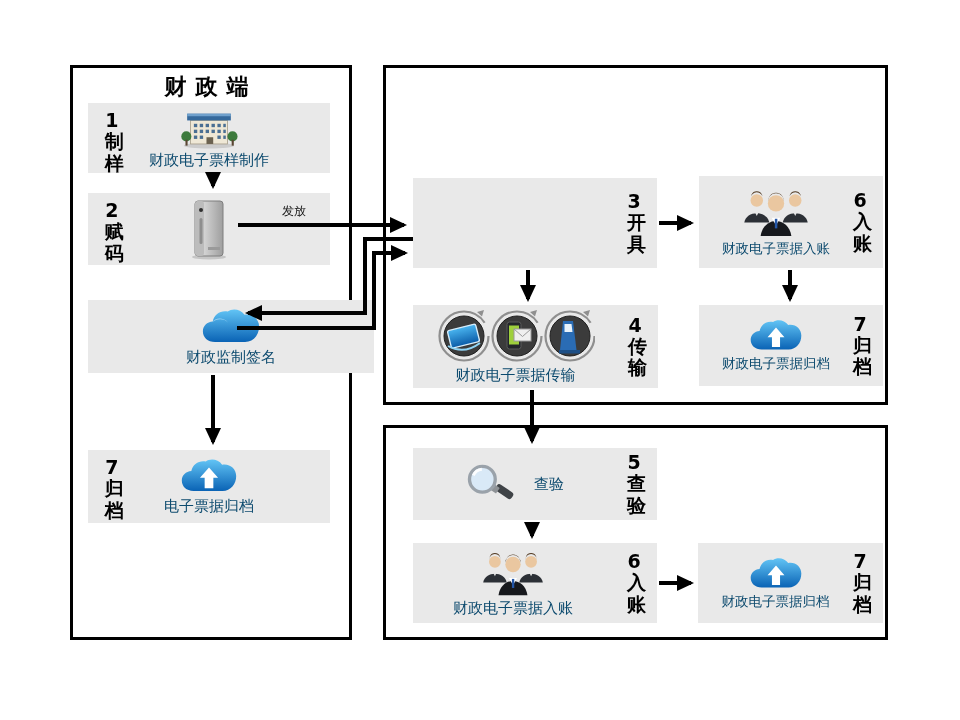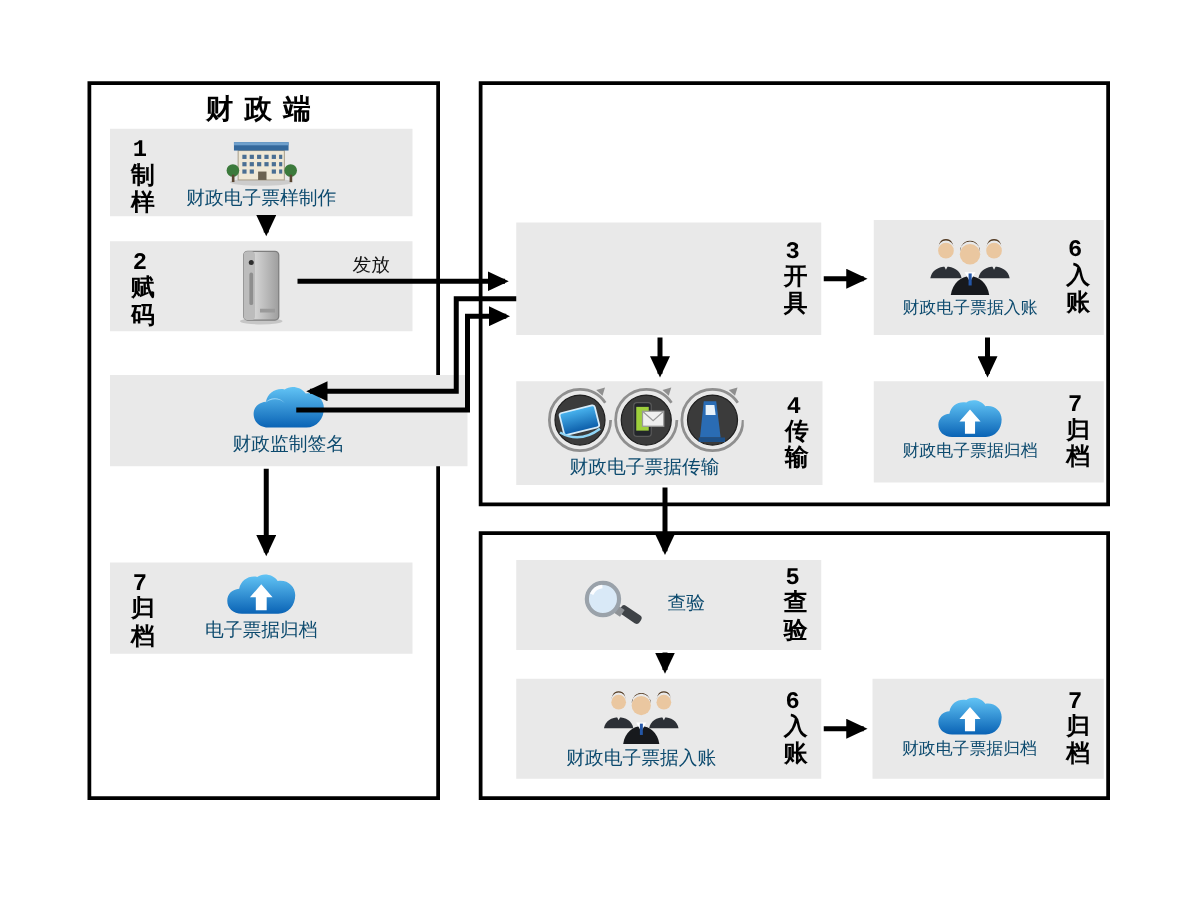--- a/index.html
+++ b/index.html
@@ -1,36 +1,36 @@
 <!DOCTYPE html>
 <html><head>
 <meta charset="utf-8">
 <style>
   * { margin:0; padding:0; box-sizing:border-box; }
   html,body { width:960px; height:720px; background:#ffffff; font-family:"DejaVu Sans", sans-serif; }
-  #canvas { position:relative; width:960px; height:720px; background:#ffffff; overflow:hidden;font-family:Liberation Mono, monospace; }
+  #canvas { position:relative; width:960px; height:720px; background:#ffffff; overflow:hidden; }
 
   .panel { position:absolute; border:3px solid #000; background:#fff; }
   .panel-title { position:absolute; font-weight:bold; font-size:22px; color:#000;
                  letter-spacing:9px; text-align:center; white-space:nowrap; }
 
   .node { position:absolute; background:#e9e9e9; }
   .body { position:absolute; left:0; top:0; right:0; bottom:0;
           display:flex; flex-direction:column; align-items:center; justify-content:center; gap:2px; }
   .body.row { flex-direction:row; gap:16px; }
   .caption { font-size:15px; color:#0c4a6e; white-space:nowrap; line-height:1.2; }
   .narrow .caption { font-size:13.5px; }
 
   .step { position:absolute; display:flex; flex-direction:column; align-items:center;
           font-weight:bold; color:#000; font-size:19px; line-height:1.12; }
   .step .chars { width:1.25em; word-break:break-all; text-align:right; }
   .step-left  { left:12px; top:7px; }
   .step-right { right:11px; top:50%; transform:translateY(-50%); }
 
-  .edge-label { position:absolute; font-size:15px; color:#141414; white-space:nowrap; }
+  .edge-label { position:absolute; font-size:12px; color:#141414; white-space:nowrap; }
 
   #edges { position:absolute; left:0; top:0; width:960px; height:720px; pointer-events:none; }
   #edges polyline, #edges line { fill:none; stroke:#000; stroke-width:4; }
   .icon { display:block; }
 </style>
 </head>
 <body>
 
 <div id="canvas">
 

